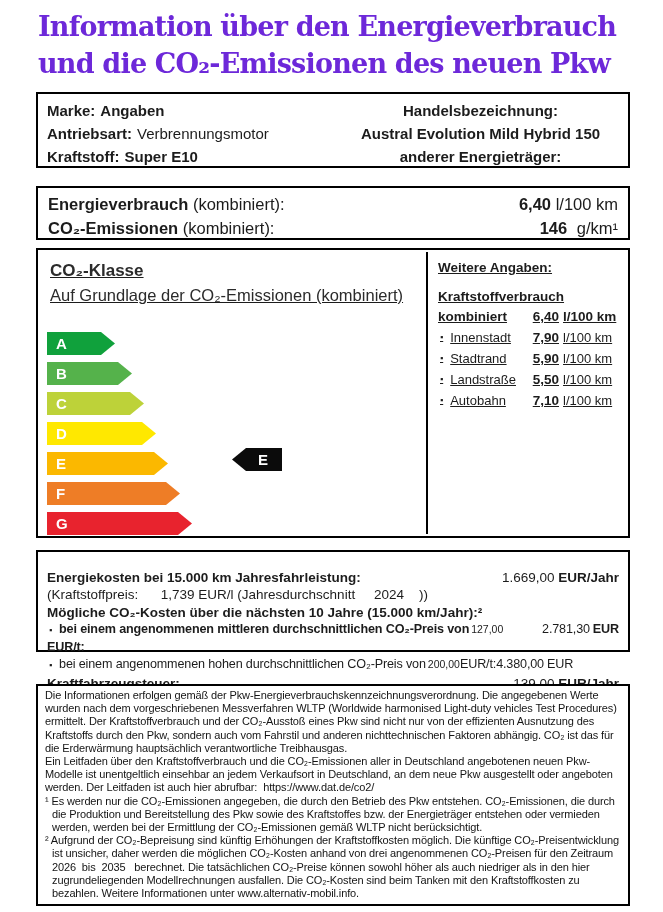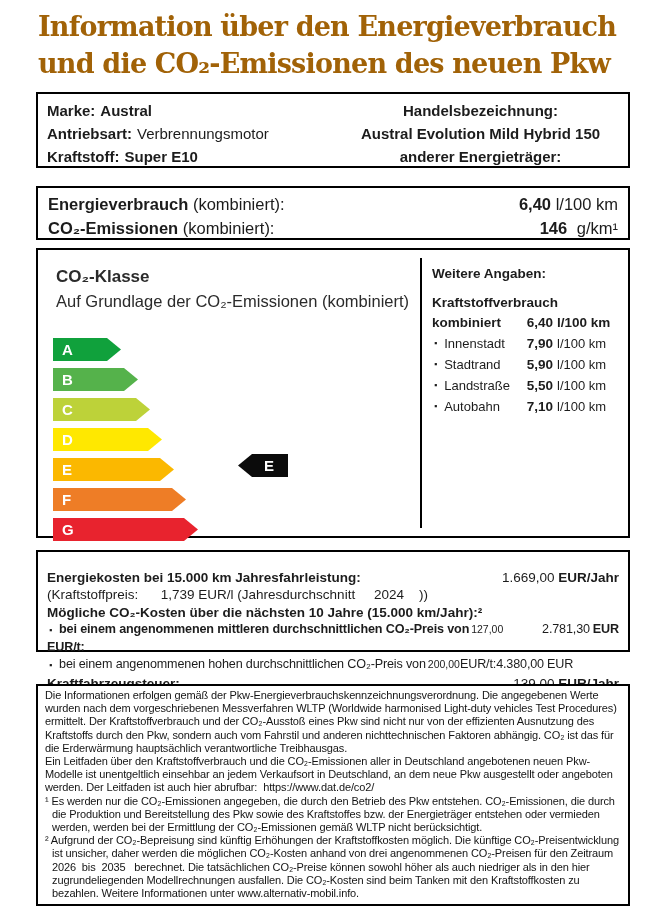--- a/index.html
+++ b/index.html
@@ -9,21 +9,21 @@
     font-family:"Liberation Sans","DejaVu Sans",sans-serif;
     color:#1c1c1c;
   }
   .page { position:relative; width:663px; height:912px; overflow:hidden; background:#fff; }
 
   
   .title {
     position:absolute; left:38px; top:8px; width:610px;
     font-family:"DejaVu Serif","Liberation Serif",serif;
     font-weight:700; font-size:27px; line-height:37px;
-    letter-spacing:-0.8px; color:#a16207; white-space:nowrap;
+    letter-spacing:-0.8px; color:#6d28d9; white-space:nowrap;
   }
 
   
   .box {
     position:absolute; left:36px; width:594px;
     border:2px solid #000; background:#fff;
   }
   .bold { font-weight:700; }
 
   
@@ -32,21 +32,21 @@
   .info-col-right { flex:1;text-align:center; }
   .info-row .lbl { font-weight:700; margin-right:5px; }
 
   
   .consumption-box { top:186px; height:54px; padding:4px 10px; font-size:16.5px; line-height:24px; }
   .c-row { display:flex; justify-content:space-between; align-items:flex-start; }
   .c-unit { font-weight:400; }
   .c-val { font-weight:700; }
 
   
-  .class-box { top:248px; height:290px; display:flex; padding:8px; }
+  .class-box { top:248px; height:290px; display:flex; padding:2px;text-decoration:underline; }
   .class-left { flex:1; position:relative; padding:7px 10px; }
   .class-title { font-size:17px; font-weight:700; line-height:24px; color:#2b2b2b; }
   .class-sub { font-size:16.5px; line-height:24px; color:#2b2b2b; }
   .scale { position:absolute; left:7px; top:80px; }
   .class-bar {
     height:23px; margin-bottom:7px; color:#fff;
     font-weight:700; font-size:15px; line-height:23px; padding-left:9px;
     clip-path:polygon(0 0, calc(100% - 14px) 0, 100% 50%, calc(100% - 14px) 100%, 0 100%);
   }
   .class-marker {
@@ -88,21 +88,21 @@
 
 <div class="page">
 
   <div class="title">
     <div>Information über den Energieverbrauch</div>
     <div>und die CO₂-Emissionen des neuen Pkw</div>
   </div>
 
   <div class="box info-box">
     <div class="info-col-left">
-      <div class="info-row"><span class="lbl">Marke:</span><span class="bold">Austral</span></div>
+      <div class="info-row"><span class="lbl">Marke:</span><span class="bold">Angaben</span></div>
       <div class="info-row"><span class="lbl">Antriebsart:</span><span>Verbrennungsmotor</span></div>
       <div class="info-row"><span class="lbl">Kraftstoff:</span><span class="bold">Super E10</span></div>
     </div>
     <div class="info-col-right">
       <div class="info-row bold">Handelsbezeichnung:</div>
       <div class="info-row bold">Austral Evolution Mild Hybrid 150</div>
       <div class="info-row bold">anderer Energieträger:</div>
     </div>
   </div>
 

